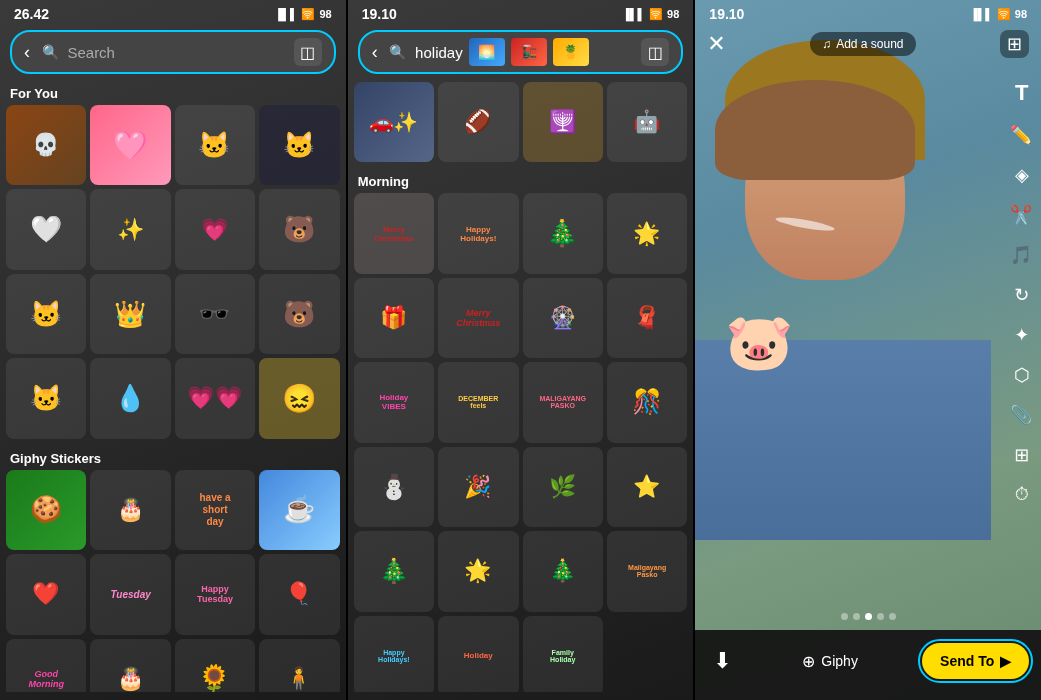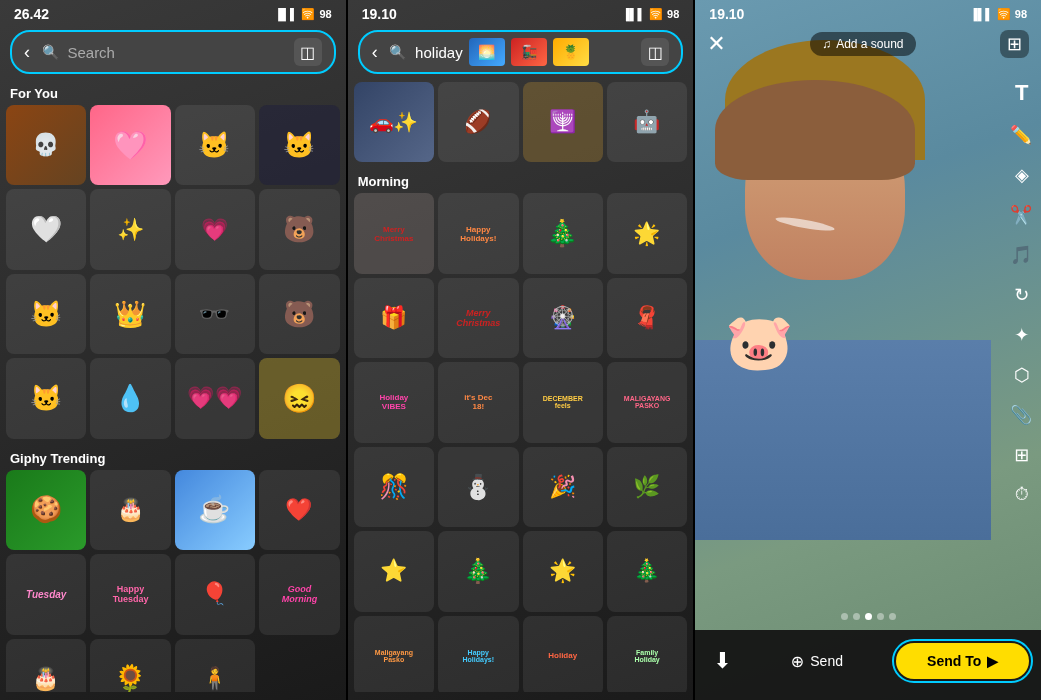--- a/index.html
+++ b/index.html
@@ -215,21 +215,21 @@
       font-weight: 500;
       cursor: pointer;
       padding: 6px 10px;
     }
     .story-icon { font-size: 16px; }
     .send-to-btn {
       background: #ffdd00;
       color: #000;
       border: none;
       border-radius: 22px;
-      padding: 10px 31px;
+      padding: 10px 18px;
       font-size: 14px;
       font-weight: 700;
       display: flex; align-items: flex-end; gap: 6px;
       cursor: pointer;
       outline: 2px solid #00ccff;
       outline-offset: 2px;
     }
 
     
     .dots-row {
@@ -319,25 +319,26 @@
       <div class="sticker-cell" style="font-size:26px;">👑</div>
       <div class="sticker-cell" style="font-size:26px;">🕶️</div>
       <div class="sticker-cell" style="font-size:26px;">🐻</div>
 
       <div class="sticker-cell" style="font-size:26px;">🐱</div>
       <div class="sticker-cell" style="font-size:26px;">💧</div>
       <div class="sticker-cell" style="font-size:22px;">💗💗</div>
       <div class="sticker-cell" style="font-size:28px;background:rgba(255,220,50,0.3);">😖</div>
     </div>
 
-    <div class="section-label">Giphy Trending</div>
+    <div class="section-label">Giphy Stickers</div>
 
     <div class="sticker-grid">
       <div class="sticker-cell" style="font-size:26px;background:linear-gradient(135deg,#1a7a1a,#2a9a2a);">🍪</div>
       <div class="sticker-cell" style="font-size:22px;">🎂</div>
+      <div class="sticker-cell" style="font-size:10px;color:#ff8844;font-weight:700;line-height:1.2;text-align:center;">have a<br>short<br>day</div>
       <div class="sticker-cell" style="font-size:26px;background:linear-gradient(135deg,#4488dd,#88ccff);">☕</div>
       <div class="sticker-cell" style="font-size:22px;">❤️</div>
       <div class="sticker-cell" style="font-size:10px;color:#ff88cc;font-style:italic;font-weight:700;text-align:center;">Tuesday</div>
       <div class="sticker-cell" style="font-size:9px;color:#ff66aa;font-weight:700;text-align:center;">Happy<br>Tuesday</div>
       <div class="sticker-cell" style="font-size:22px;">🎈</div>
       <div class="sticker-cell" style="font-size:9px;color:#ff44aa;font-weight:700;font-style:italic;text-align:center;">Good<br>Morning</div>
       <div class="sticker-cell" style="font-size:22px;">🎂</div>
       <div class="sticker-cell" style="font-size:26px;">🌻</div>
       <div class="sticker-cell" style="font-size:22px;">🧍</div>
     </div>
@@ -382,21 +383,20 @@
     <div class="sticker-grid">
       <div class="sticker-cell" style="font-size:8px;color:#cc2222;font-weight:700;text-align:center;background:rgba(255,230,220,0.15);">Merry<br>Christmas</div>
       <div class="sticker-cell" style="font-size:8px;color:#ff8844;font-weight:700;text-align:center;">Happy<br>Holidays!</div>
       <div class="sticker-cell" style="font-size:26px;">🎄</div>
       <div class="sticker-cell" style="font-size:22px;">🌟</div>
       <div class="sticker-cell" style="font-size:22px;">🎁</div>
       <div class="sticker-cell" style="font-size:9px;color:#cc2222;font-weight:700;font-style:italic;text-align:center;">Merry<br>Christmas</div>
       <div class="sticker-cell" style="font-size:22px;">🎡</div>
       <div class="sticker-cell" style="font-size:22px;">🧣</div>
       <div class="sticker-cell" style="font-size:8px;color:#ff44aa;font-weight:700;text-align:center;">Holiday<br>VIBES</div>
-      <div class="sticker-cell" style="font-size:8px;color:#ff8844;font-weight:700;text-align:center;">it's Dec<br>18!</div>
       <div class="sticker-cell" style="font-size:7px;color:#ffcc44;font-weight:700;text-align:center;">DECEMBER<br>feels</div>
       <div class="sticker-cell" style="font-size:7px;color:#ff6688;font-weight:700;text-align:center;">MALIGAYANG<br>PASKO</div>
 
       <div class="sticker-cell" style="font-size:24px;">🎊</div>
       <div class="sticker-cell" style="font-size:24px;">⛄</div>
       <div class="sticker-cell" style="font-size:22px;">🎉</div>
       <div class="sticker-cell" style="font-size:22px;">🌿</div>
 
       <div class="sticker-cell" style="font-size:22px;">⭐</div>
       <div class="sticker-cell" style="font-size:24px;">🎄</div>
@@ -472,20 +472,20 @@
     <div class="dot"></div>
     <div class="dot"></div>
   </div>
 
   <div class="bottom-bar">
     <div class="download-btn">
       <span>⬇</span>
     </div>
     <div class="story-btn">
       <span class="story-icon">⊕</span>
-      <span>Send</span>
+      <span>Giphy</span>
     </div>
     <button class="send-to-btn">
       <span>Send To</span>
       <span>▶</span>
     </button>
   </div>
 </div>
 
 </body></html>

